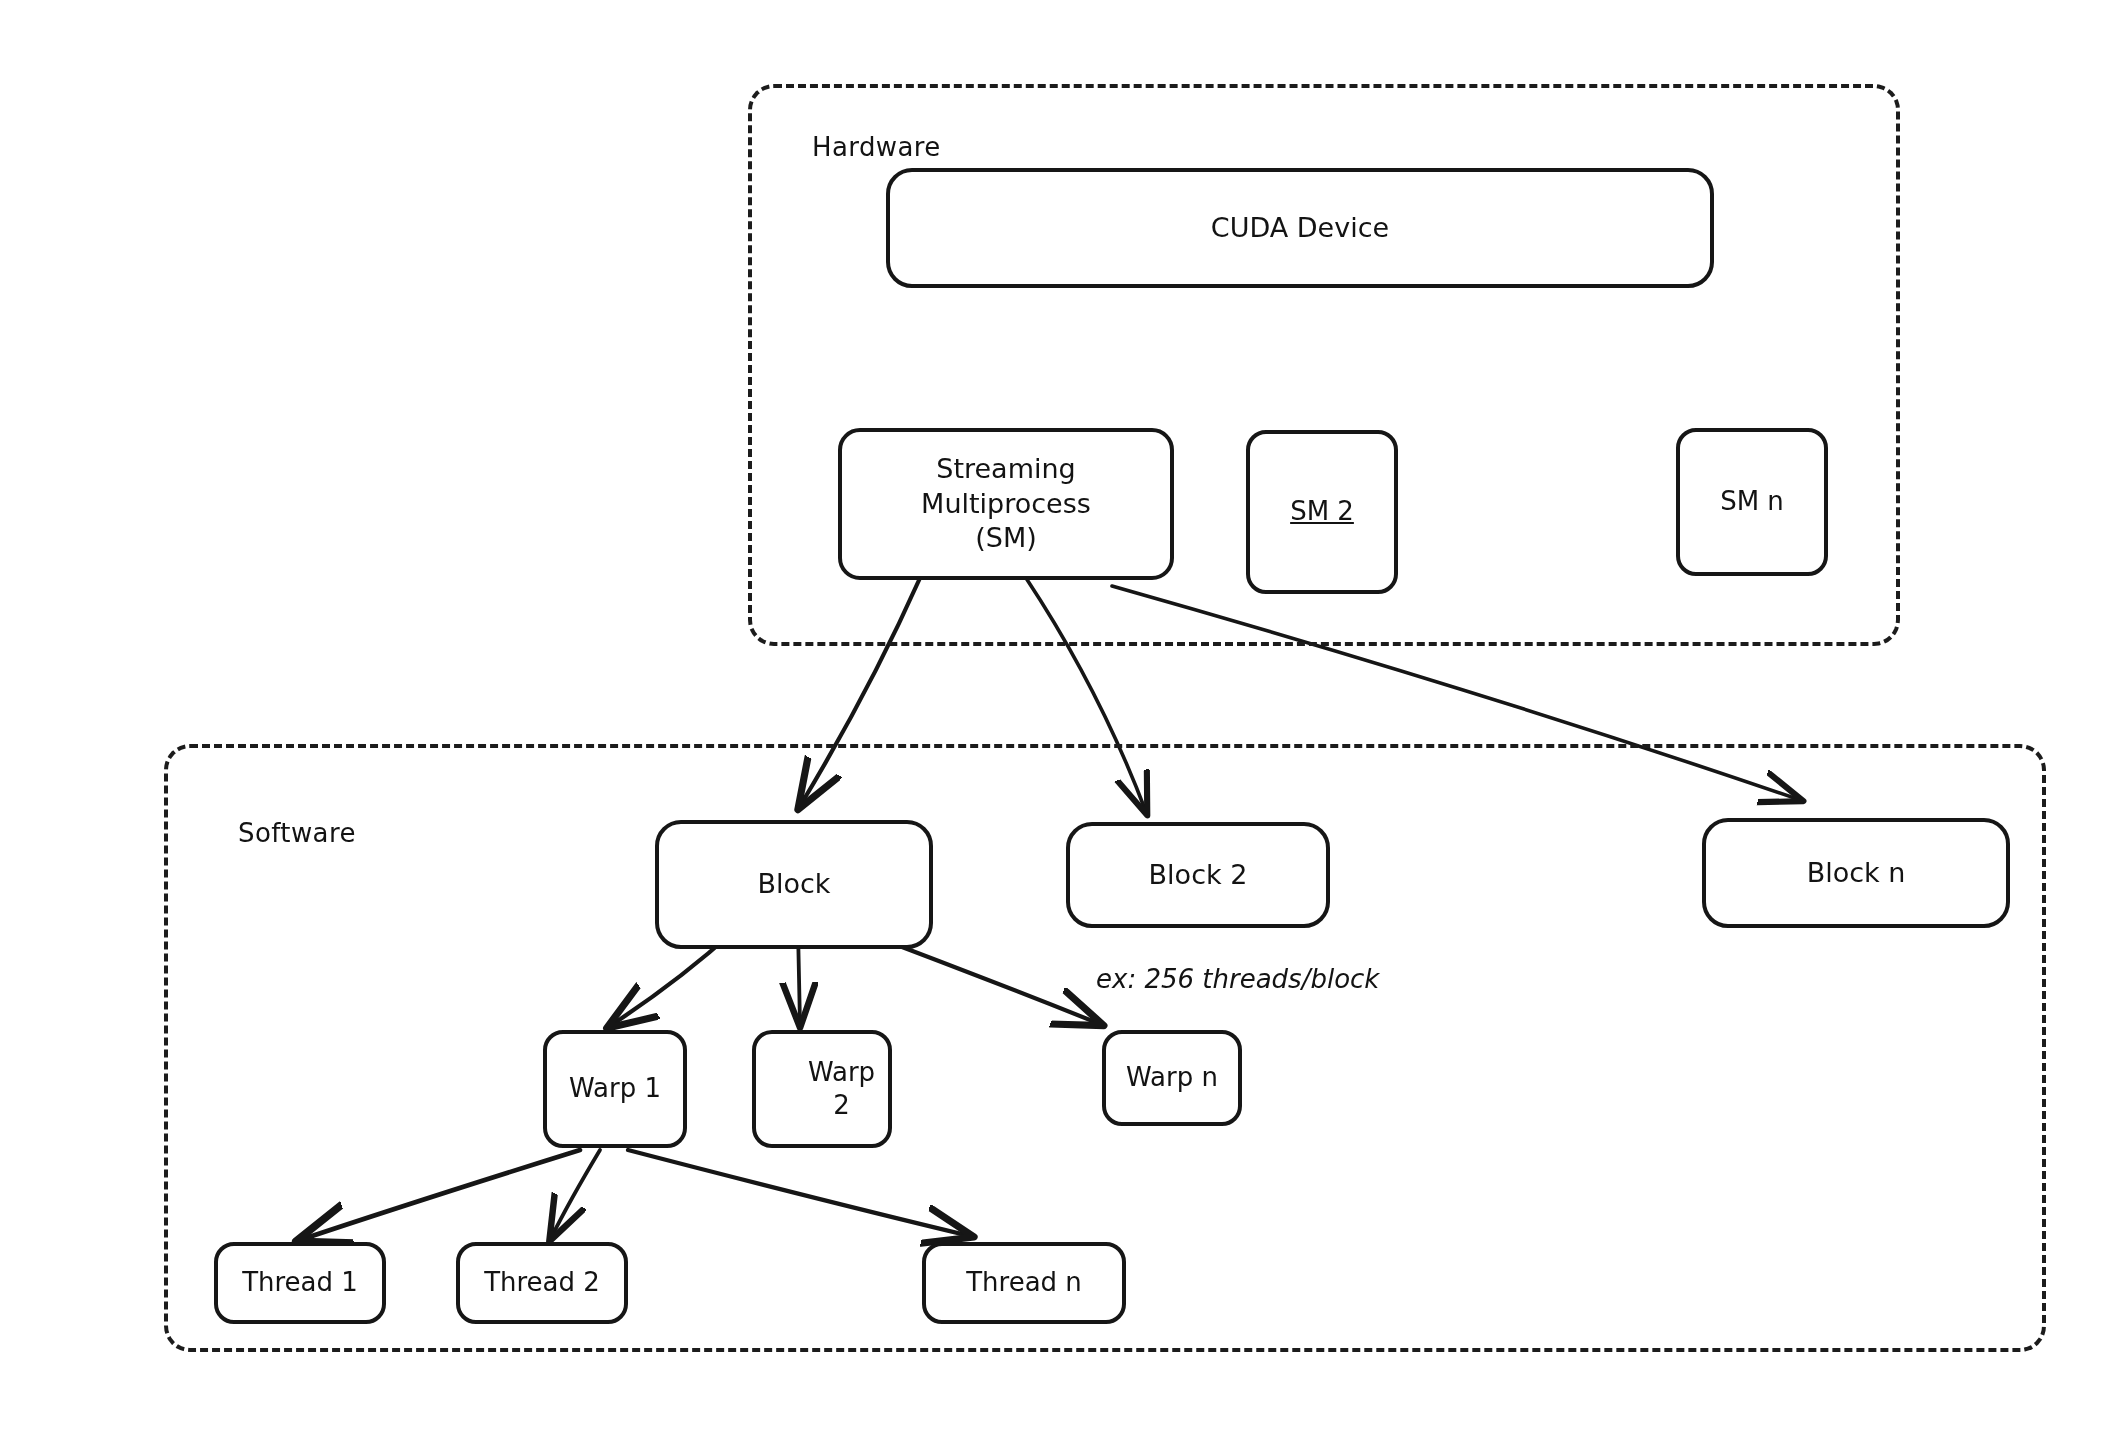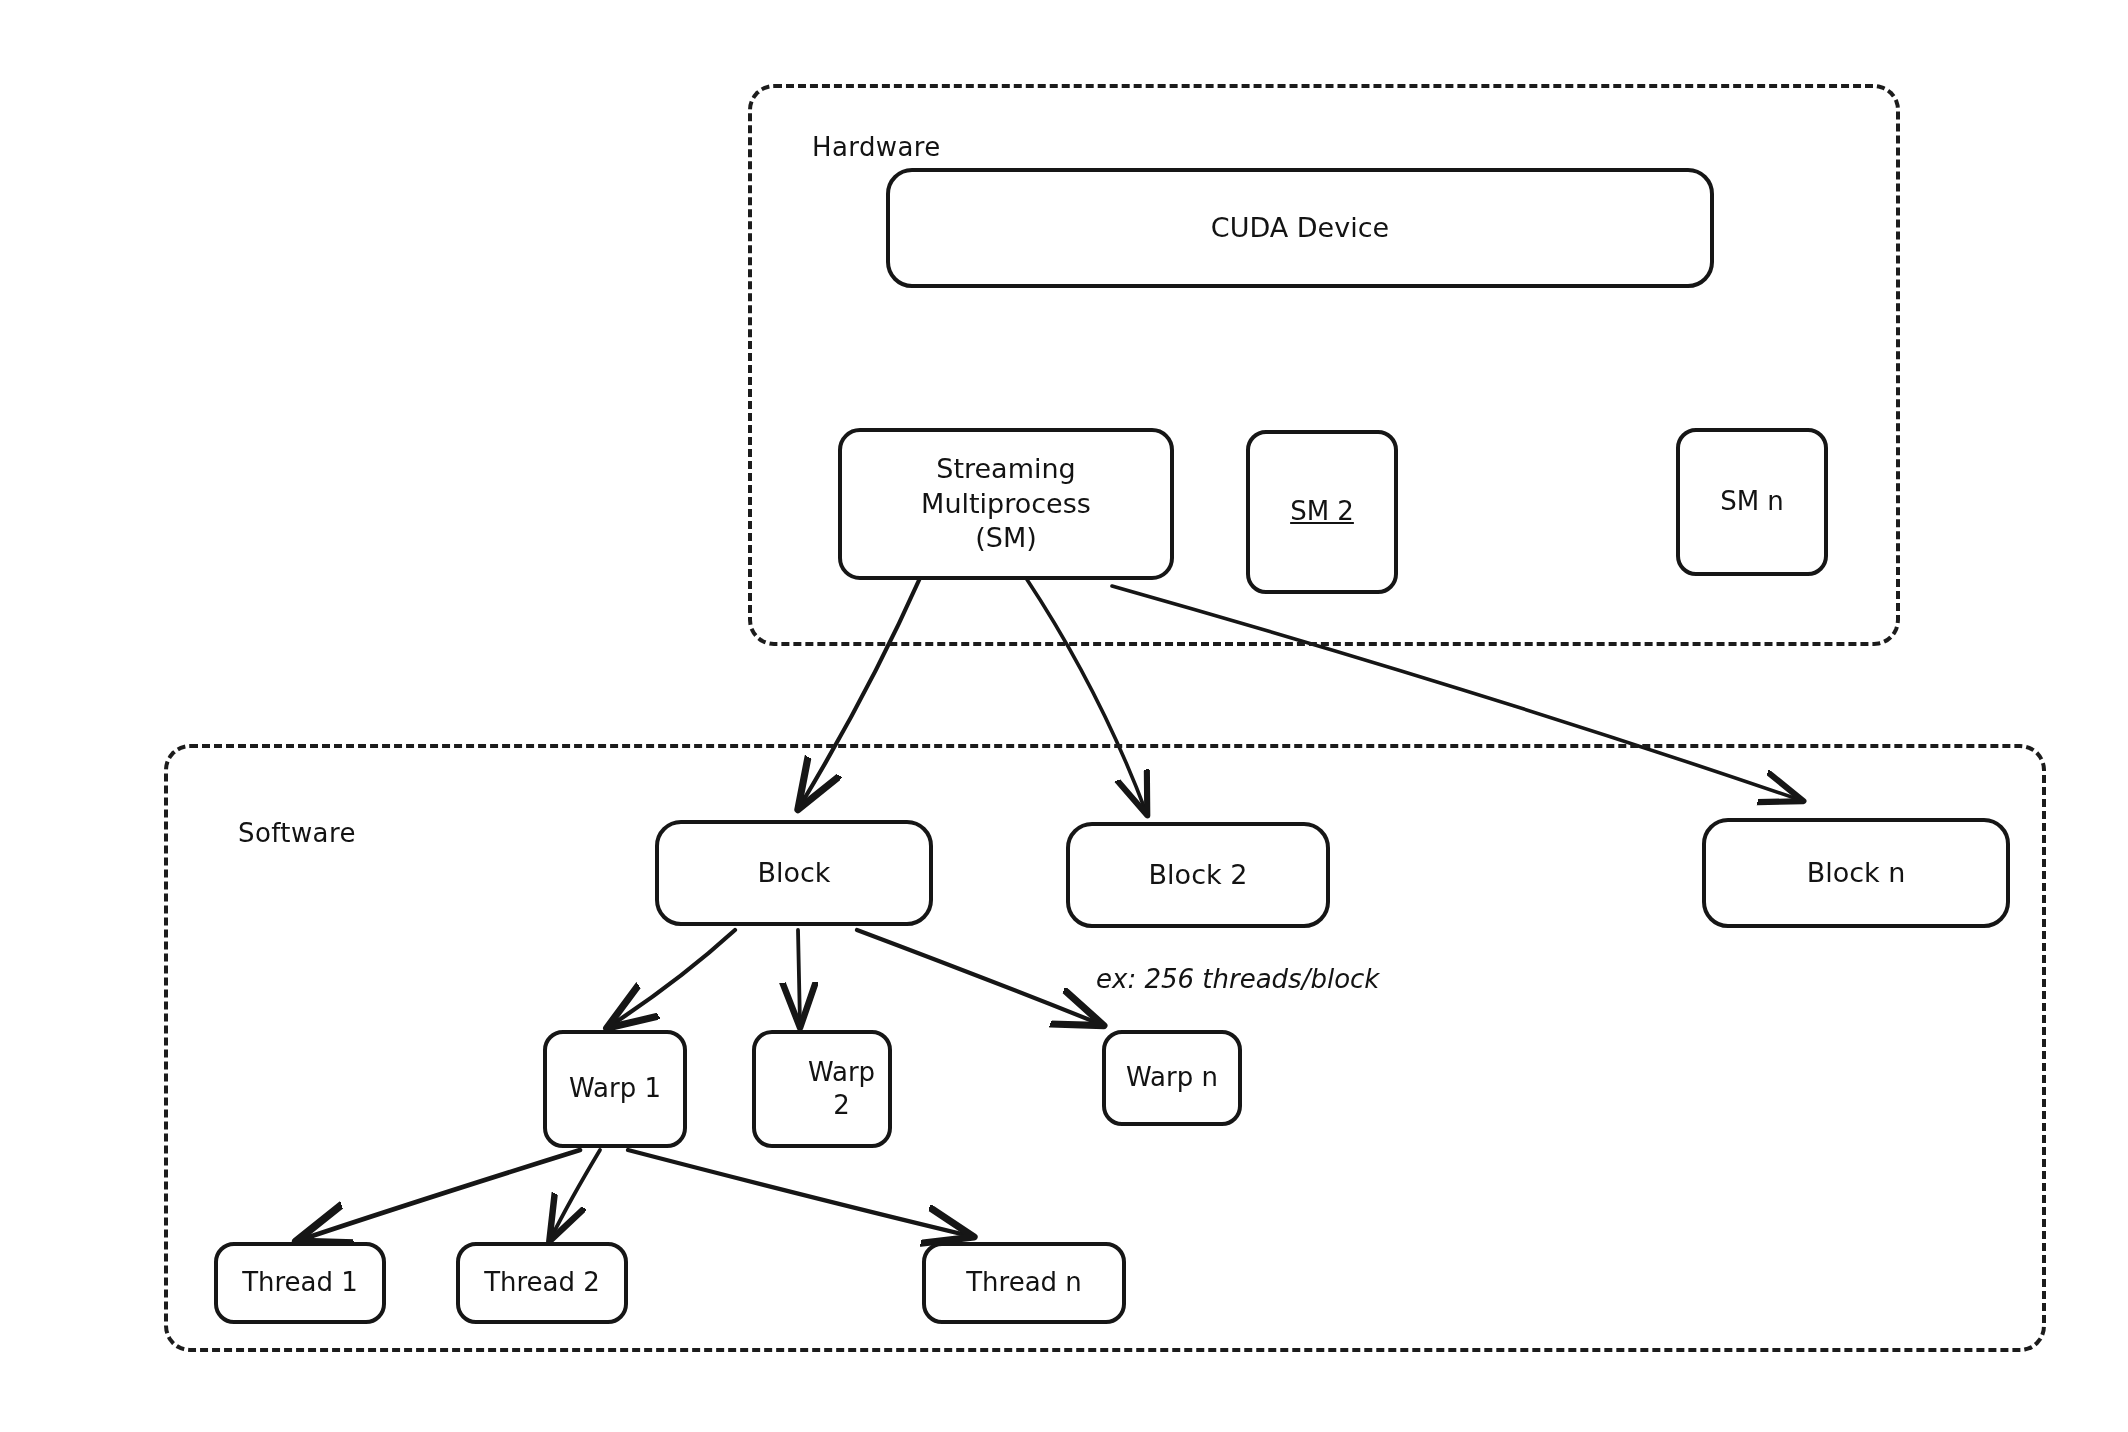--- a/index.html
+++ b/index.html
@@ -114,21 +114,21 @@
     <span class="node-label">SM 2</span>
   </div>
 
   <div class="node small" style="left:1676px; top:428px; width:152px; height:148px;">
     <span class="node-label">SM n</span>
   </div>
 
   <div class="group" style="left:164px; top:744px; width:1882px; height:608px;"></div>
   <div class="group-label" style="left:238px; top:818px;">Software</div>
 
-  <div class="node wide" style="left:655px; top:820px; width:278px; height:106px;">
+  <div class="node wide" style="left:655px; top:820px; width:278px; height:129px;">
     <span class="node-label">Block</span>
   </div>
 
   <div class="node wide" style="left:1066px; top:822px; width:264px; height:106px;">
     <span class="node-label">Block 2</span>
   </div>
 
   <div class="node wide" style="left:1702px; top:818px; width:308px; height:110px;">
     <span class="node-label">Block n</span>
   </div>

